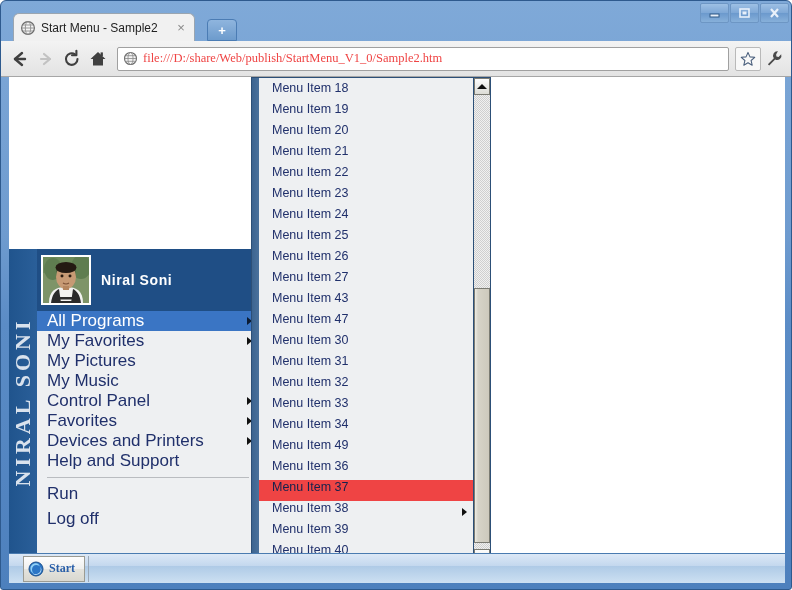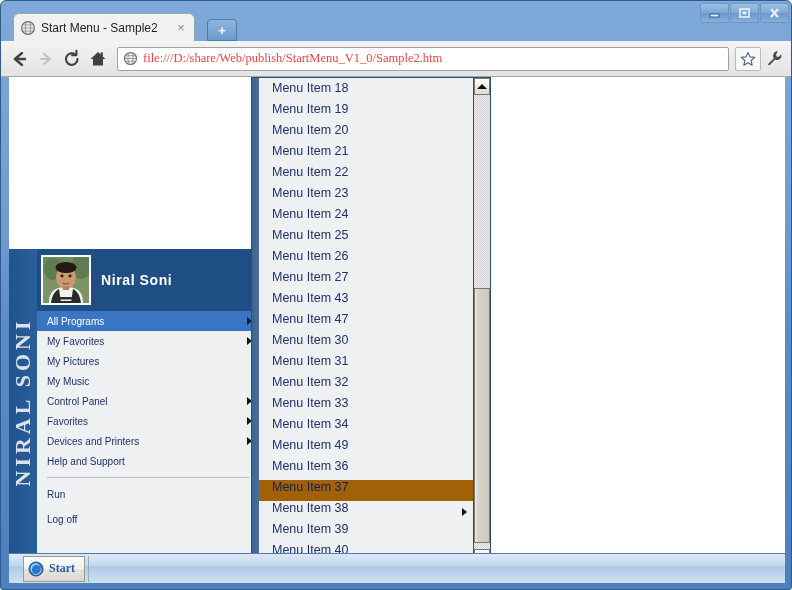--- a/index.html
+++ b/index.html
@@ -193,21 +193,21 @@
   }
   .mlist {
     flex: 1 1 auto;
     background: #eef0f2;
     padding-top: 0;
   }
   .mitem {
     height: 20px;
     display: flex; align-items: center;
     padding: 0 6px 0 10px;
-    font-size: 10px;
+    font-size: 17px;
     color: #20306b;
     position: relative;
     white-space: nowrap;
   }
   .mitem.sel {
     background: #3a75c4;
     color: #ffffff;
   }
   .mitem .arrow {
     position: absolute; right: 5px; top: 50%;
@@ -250,21 +250,21 @@
   .sitem {
     height: 21px;
     display: flex; align-items: flex-start;
     padding: 0 6px 0 13px;
     font-size: 12.5px;
     color: #20306b;
     position: relative;
     white-space: nowrap;
   }
   .sitem.hl {
-    background: #a16207;
+    background: #ef4444;
     color: #14224d;
   }
   .sitem .arrow {
     position: absolute; right: 6px; top: 50%;
     transform: translateY(-50%);
     width: 0; height: 0;
     border-left: 5px solid #111;
     border-top: 4px solid transparent;
     border-bottom: 4px solid transparent;
   }

